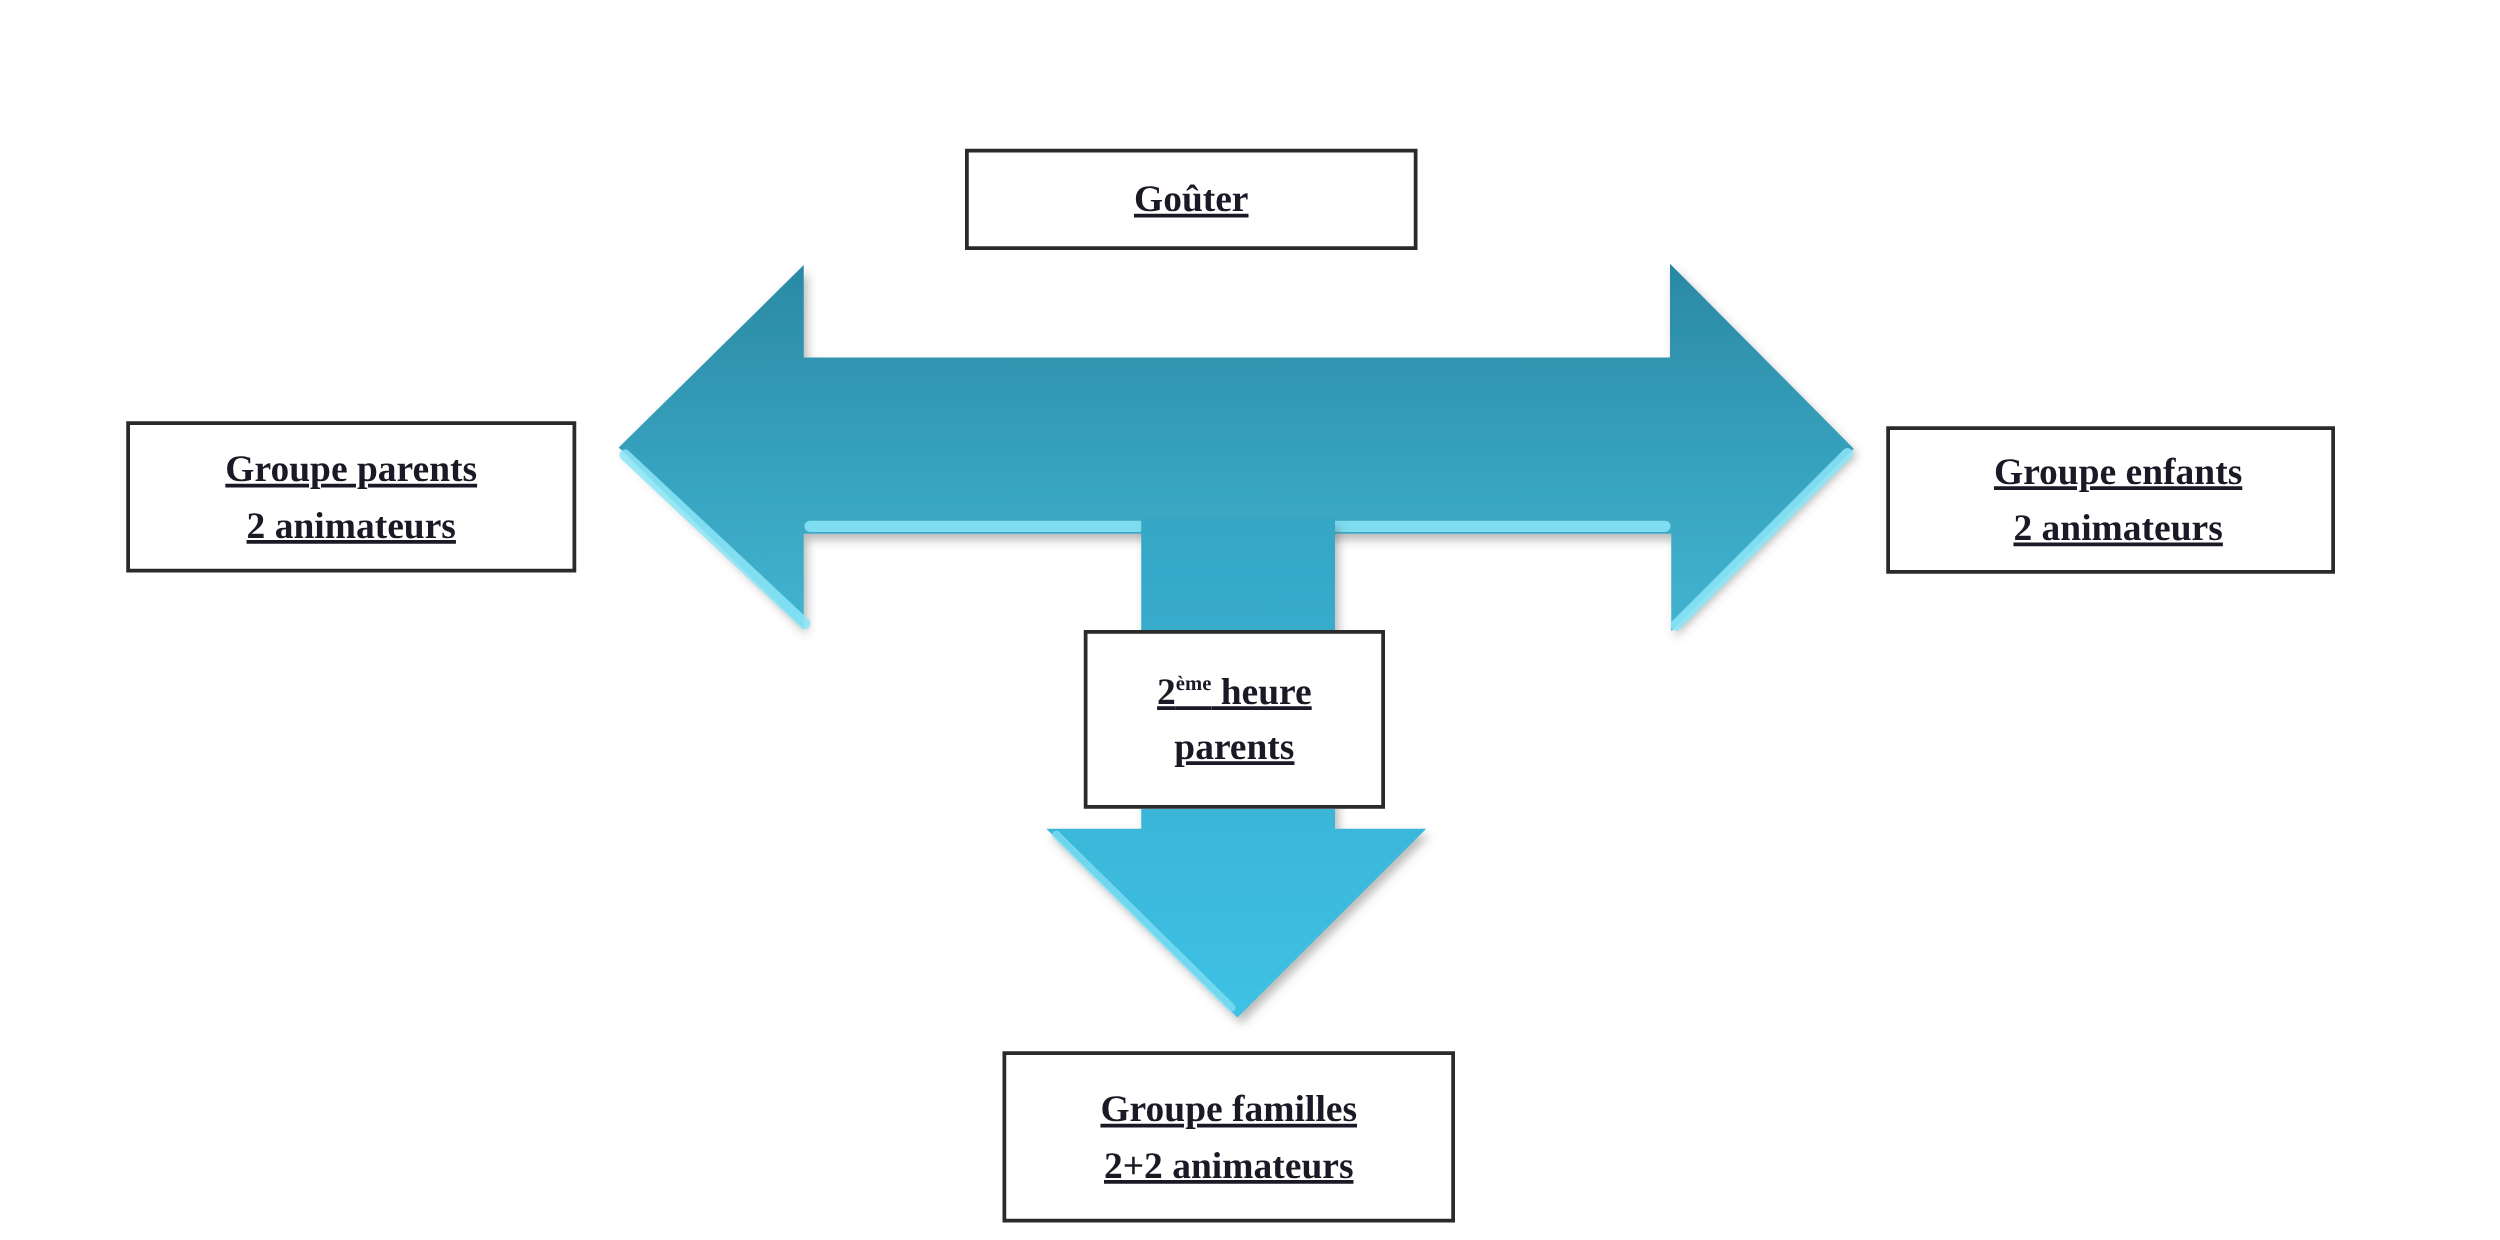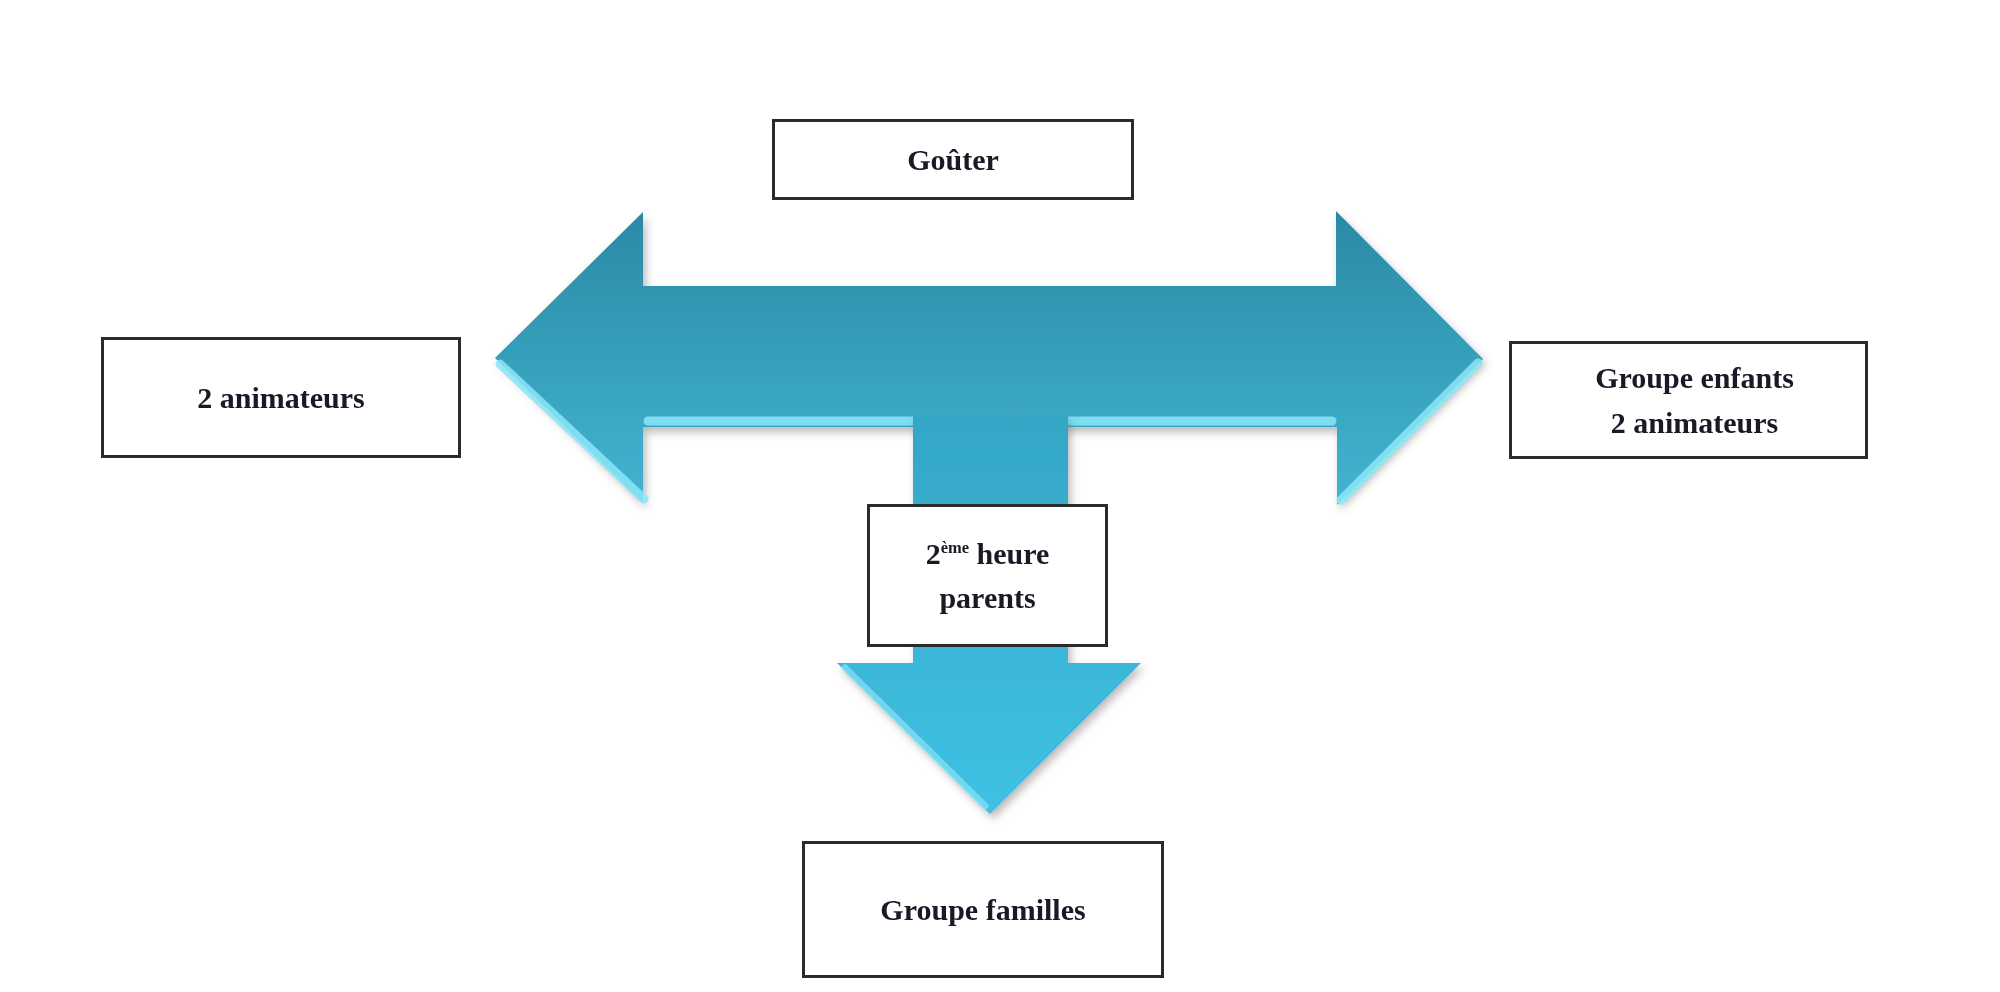--- a/index.html
+++ b/index.html
@@ -25,20 +25,21 @@
     display: flex;
     flex-direction: column;
     align-items: center;
     justify-content: center;
     text-align: left;
     font-weight: bold;
     color: #1a1a26;
     font-size: 30px;
     line-height: 1.5;
     z-index: 2;
+    text-decoration: underline;
   }
   .box sup {
     font-size: 0.55em;
     vertical-align: super;
     line-height: 0;
     font-weight: bold;
   }
   .box-gouter     { left: 772px;  top: 119px; width: 362px; height: 81px;  }
   .box-first-hour { left: 712px;  top: 311px; width: 426px; height: 75px;  }
   .box-parents    { left: 101px;  top: 337px; width: 360px; height: 121px; }
@@ -75,30 +76,32 @@
 
     <path fill="none" stroke-width="7" stroke-linecap="round" opacity="0.65" d="M845,668 L985,806" stroke="#8ce6f8"></path>
   </svg>
 
   <div class="box box-gouter">
     <div>Goûter</div>
   </div>
 
 
   <div class="box box-parents">
+    <div>Groupe parents</div>
     <div>2 animateurs</div>
   </div>
 
   <div class="box box-enfants">
     <div>Groupe enfants</div>
     <div>2 animateurs</div>
   </div>
 
   <div class="box box-second-hour">
     <div><span>2</span><sup>ème</sup><span> heure</span></div>
     <div>parents</div>
   </div>
 
   <div class="box box-familles">
     <div>Groupe familles</div>
+    <div>2+2 animateurs</div>
   </div>
 
 </div>
 
 </body></html>

